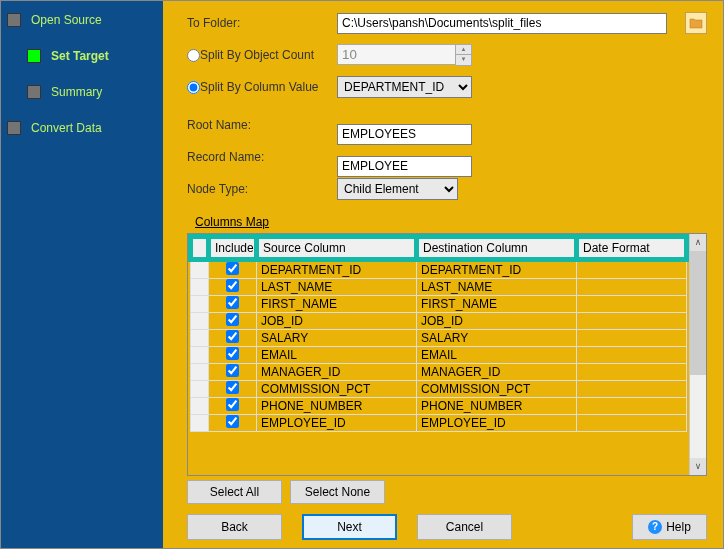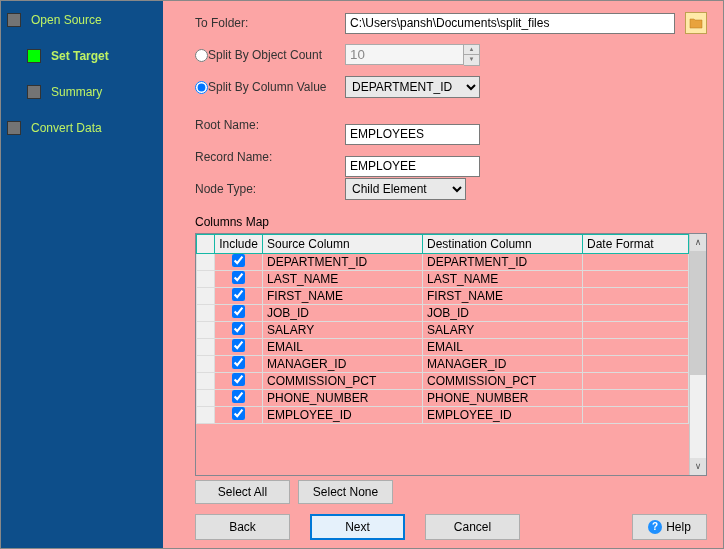--- a/index.html
+++ b/index.html
@@ -33,22 +33,22 @@
   background: #747474;
   border: 1px solid #333;
   margin-right: 10px;
 }
 .nav-marker.done { background: #747474; }
 .nav-marker.active { background: #00ff00; }
 .nav-item.active { font-weight: bold; }
 .nav-sub { margin-left: 20px; }
 .main {
   flex: 1;
-  background: #fca5a5;
-  padding: 10px 16px 8px 32px;
+  background: #eab308;
+  padding: 10px 16px 8px 24px;
   display: flex;
   flex-direction: column;
   overflow: hidden;
 }
 .form-row {
   display: flex;
   align-items: center;
   margin-bottom: 8px;
   height: 24px;
 }
@@ -122,38 +122,38 @@
   border: 1px solid #c0a050;
   background: #ffe9a8;
   margin-left: 6px;
   cursor: pointer;
   display: inline-flex;
   align-items: center;
   justify-content: center;
   font-size: 11px;
 }
 .browse-btn svg { width: 14px; height: 12px; }
-.columns-label { margin: 6px 0 4px 0; }
+.columns-label { margin: 6px 0 4px 8px; text-decoration: underline; }
 .columns-map {
   border: 1px solid #828790;
   flex: 1;
   display: flex;
   overflow: hidden;
   min-height: 0;
 }
 .grid-wrap { flex: 1; overflow: hidden; display:flex; flex-direction:column; }
 table.grid {
   border-collapse: collapse;
   width: 100%;
   table-layout: fixed;
   font-size: 12px;
 }
 table.grid th {
   background: #f0f0f0;
-  border: 1px solid #14b8a6;
+  border: 5px solid #14b8a6;
   padding: 2px 4px;
   text-align: left;
   font-weight: normal;
   height: 18px;
 }
 table.grid td {
   border: 1px solid #dcdcdc;
   padding: 0 4px;
   height: 17px;
   white-space: nowrap;

